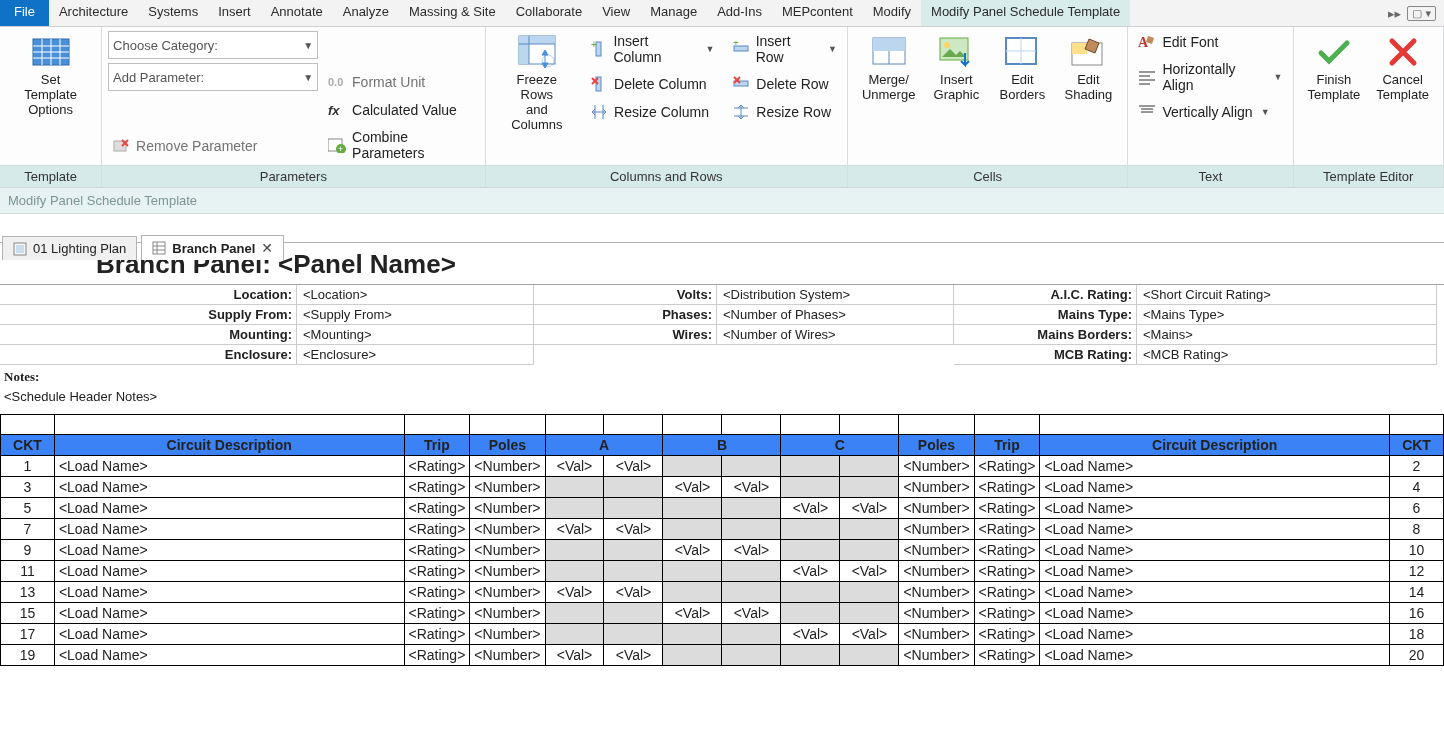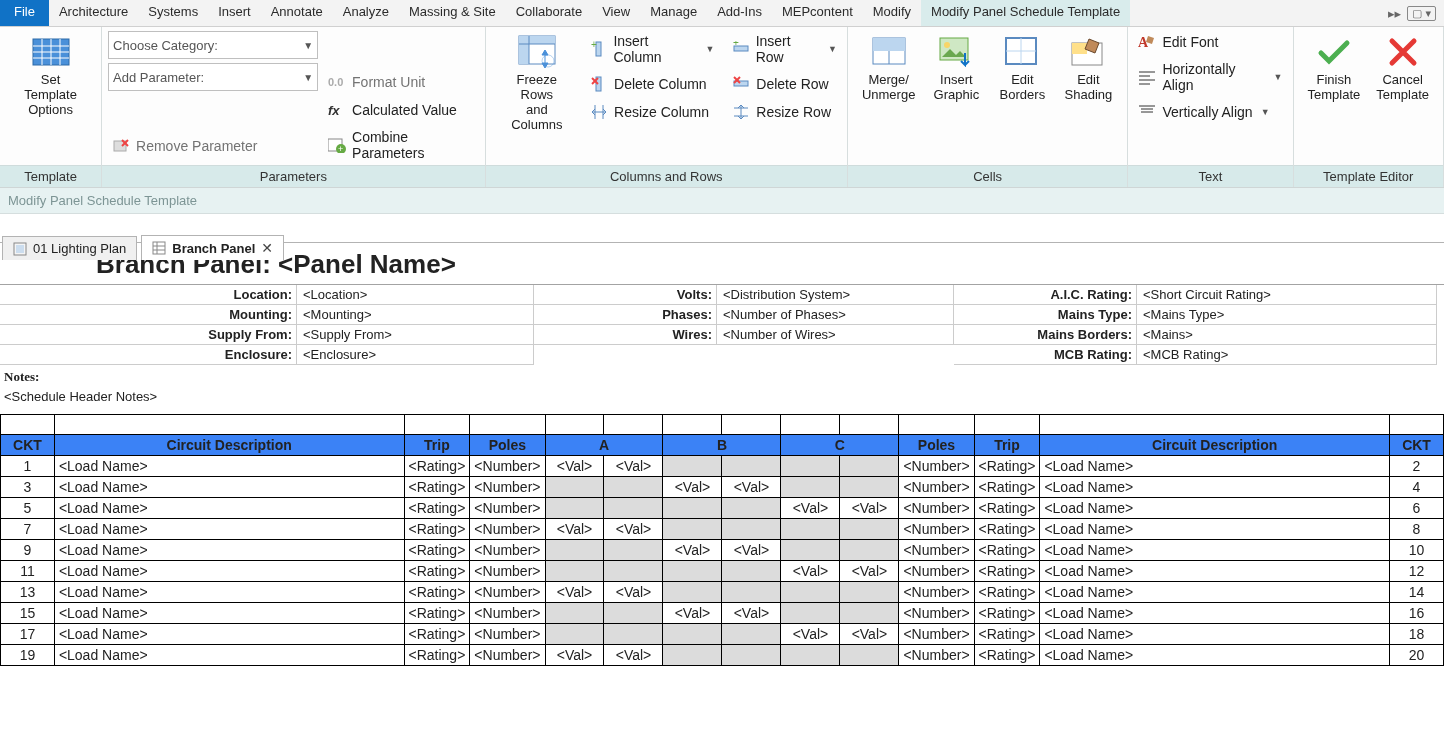--- a/index.html
+++ b/index.html
@@ -507,26 +507,26 @@
   <div class="panel-title">Branch Panel: &lt;Panel Name&gt;</div>
 
   <div class="info-grid">
 
     <div class="info-col">
       <div class="info-row">
           <div class="info-label" style="width:297px">Location:</div>
           <div class="info-value" style="width:237px">&lt;Location&gt;</div>
         </div>
       <div class="info-row">
+          <div class="info-label" style="width:297px">Supply From:</div>
+          <div class="info-value" style="width:237px">&lt;Supply From&gt;</div>
+        </div>
+      <div class="info-row">
           <div class="info-label" style="width:297px">Mounting:</div>
           <div class="info-value" style="width:237px">&lt;Mounting&gt;</div>
-        </div>
-      <div class="info-row">
-          <div class="info-label" style="width:297px">Supply From:</div>
-          <div class="info-value" style="width:237px">&lt;Supply From&gt;</div>
         </div>
       <div class="info-row">
           <div class="info-label" style="width:297px">Enclosure:</div>
           <div class="info-value" style="width:237px">&lt;Enclosure&gt;</div>
         </div>
     </div>
 
     <div class="info-col">
       <div class="info-row">
           <div class="info-label" style="width:183px">Volts:</div>

